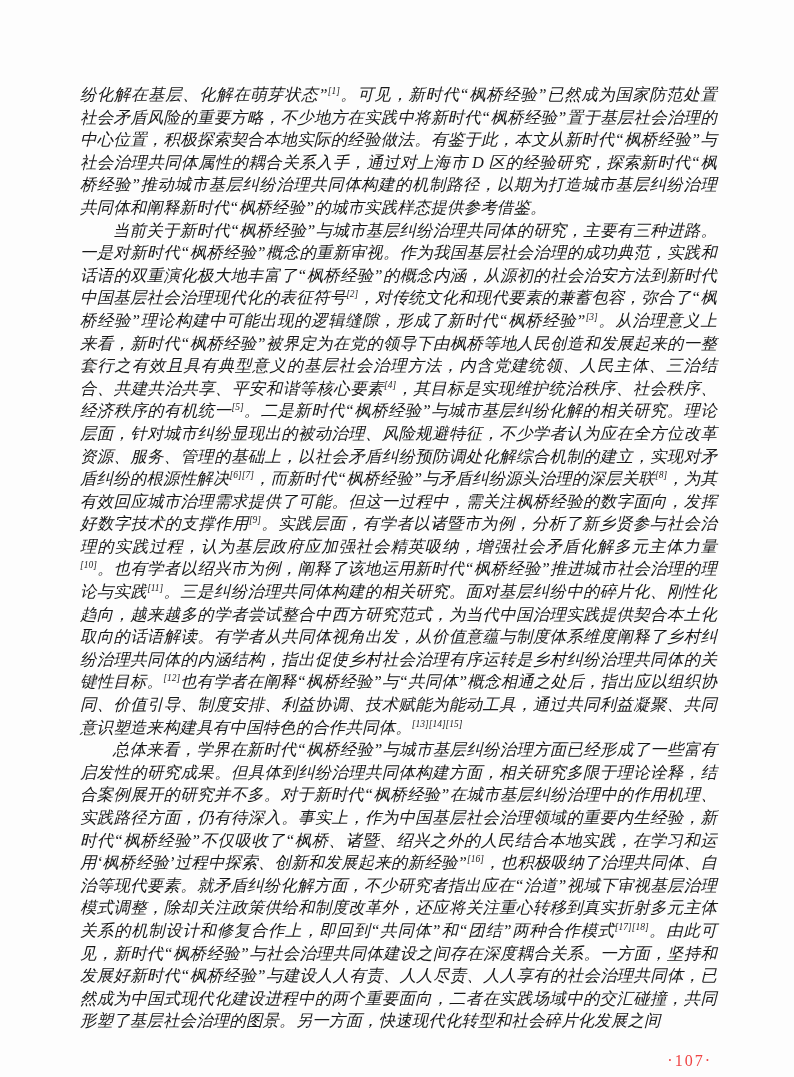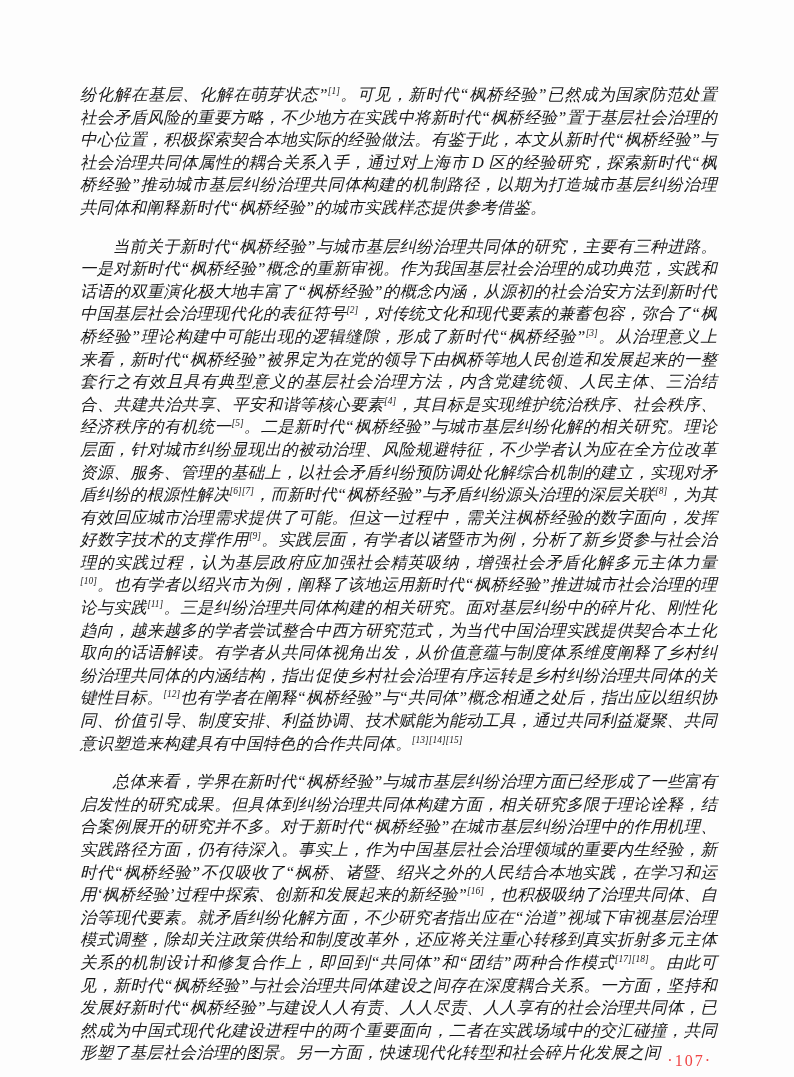--- a/index.html
+++ b/index.html
@@ -28,21 +28,20 @@
     text-justify: inter-ideograph;
     letter-spacing: 0.2px;
     font-style: italic;
   }
   .article-text p {
     margin: 0;
     padding: 0;
   }
   .article-text p.indent {
     text-indent: 2em;
-    margin-top: 16px;
   }
   .article-text sup {
     font-size: 9.5px;
     line-height: 0;
     vertical-align: super;
     letter-spacing: 0;
   }
   .page-number {
     position: absolute;
     right: 82px;

